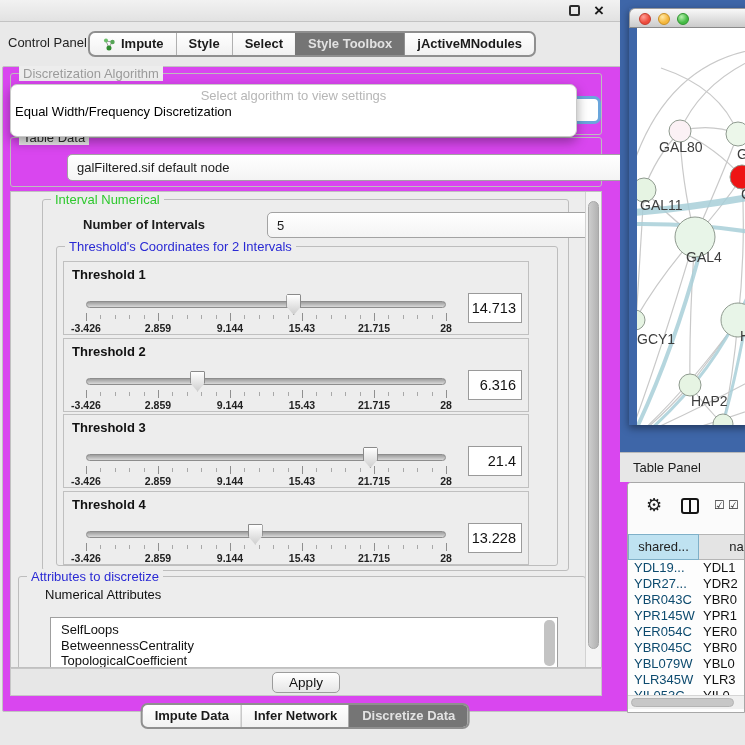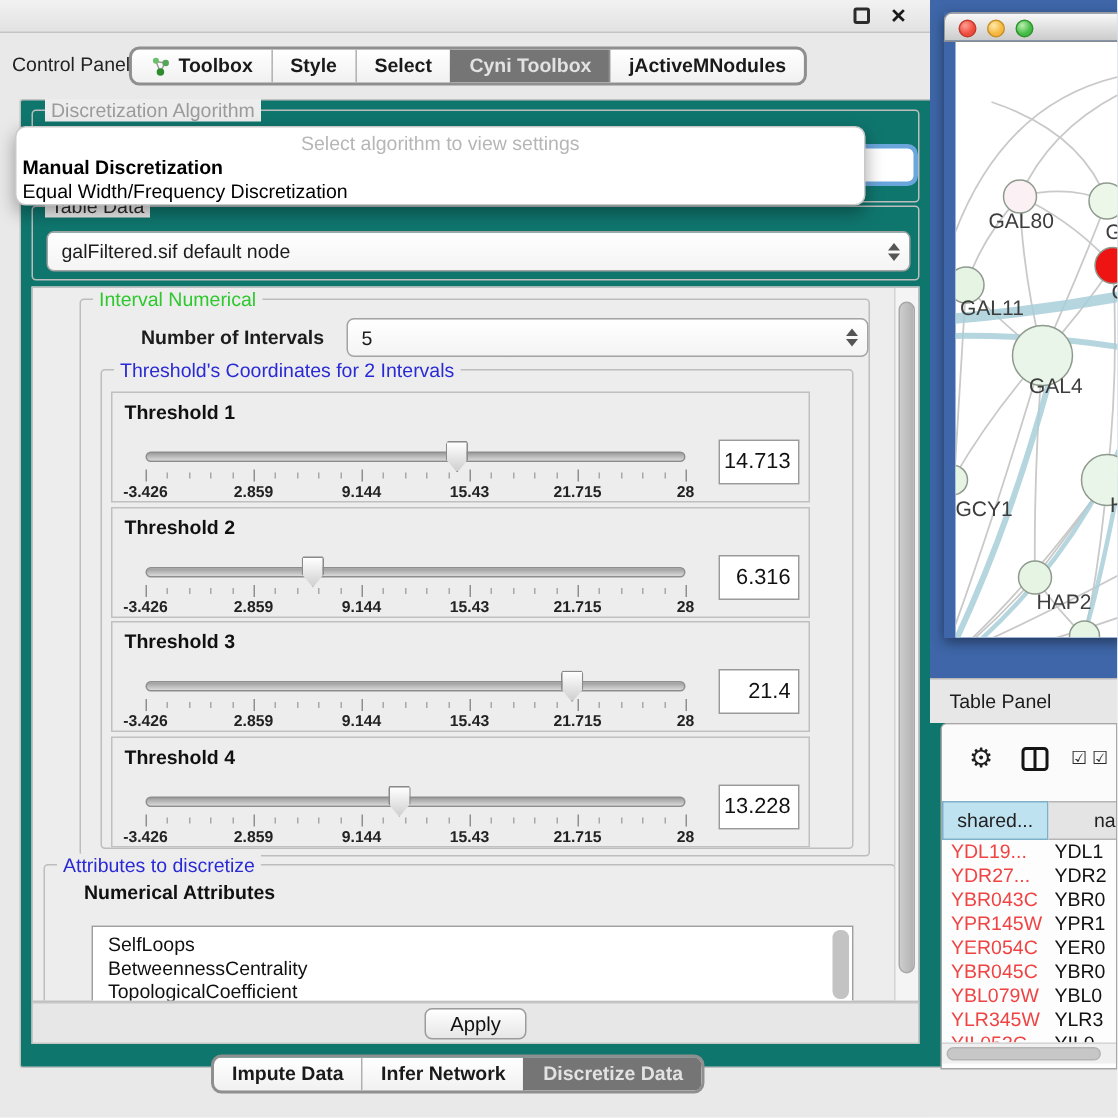--- a/index.html
+++ b/index.html
@@ -18,32 +18,32 @@
   .tabstrip { position:absolute; display:inline-flex; border:2px solid #8f8f8f; border-radius:7px;
     background:linear-gradient(#ffffff,#f1f1f1); overflow:hidden; }
   .tabstrip-top { top:31px; left:312px; transform:translateX(-50%); }
   .tabstrip-bottom { top:703px; left:305px; transform:translateX(-50%); z-index:12; }
   .tab { padding:3px 12px 4px 12px; font-size:13px; font-weight:600; color:#1a1a1a; border-left:1px solid #b0b0b0;
     display:flex; align-items:center; gap:5px; white-space:nowrap; }
   .tab:first-child { border-left:none; }
   .tab.selected { background:#757575; color:#e2e2e2; border-left-color:#757575; }
   .tab.selected + .tab { border-left-color:#8f8f8f; }
 
-  .outer-panel { position:absolute; left:13px; top:66px; width:708px; height:646px;
-    border:1px solid #c2c2c2; border-radius:2px; background:#0f766e; }
+  .outer-panel { position:absolute; left:2px; top:66px; width:708px; height:646px;
+    border:1px solid #c2c2c2; border-radius:2px; background:#d946ef; }
 
   .group { position:absolute; border:1px solid #bdbdbd; border-radius:3px; }
   .gtitle { position:absolute; top:-8px; left:8px; background:#ededed; padding:0 4px; font-size:13px; color:#2b2b2b; white-space:nowrap; }
   .gtitle.dim { color:#9b9b9b; }
   .gtitle.green { color:#2ec82e; }
   .gtitle.blue { color:#2a2ad4; }
 
   
   .combobox { position:absolute; background:linear-gradient(#ffffff,#f4f4f4); border:1px solid #a3a3a3;
-    border-radius:5px; display:flex; align-items:center; }
+    border-radius:5px; display:flex; align-items:center;margin-left:47px; }
   .combo-text { flex:1; padding-left:9px; font-size:13px; color:#1c1c1c; white-space:nowrap; overflow:hidden; }
   .stepper { width:20px; display:flex; flex-direction:column; align-items:center; justify-content:center; gap:2px; }
   .arr-up { width:0;height:0;border-left:4px solid transparent;border-right:4px solid transparent;border-bottom:5px solid #555; }
   .arr-dn { width:0;height:0;border-left:4px solid transparent;border-right:4px solid transparent;border-top:5px solid #555; }
 
   
   .algo-combo { position:absolute; left:8px; top:22px; width:582px; height:28px; border:3px solid #6aa6dc;
     border-radius:7px; background:#fff; }
 
   
@@ -71,21 +71,21 @@
   .ticks { position:absolute; left:22px; top:51px; width:360px; height:9px; }
   .tick { position:absolute; top:0; width:1px; background:#8f8f8f; }
   .tick.minor { height:4px; top:2px; background:#a8a8a8; }
   .tick.major { height:8px; }
   .ticklabels { position:absolute; left:22px; top:60px; width:360px; height:12px; }
   .ticklabel { position:absolute; transform:translateX(-50%); font-size:10.5px; font-weight:bold; color:#222; white-space:nowrap; }
   .vfield { position:absolute; left:404px; top:31px; width:54px; height:30px; background:#fff; border:1px solid #9a9a9a;
     font-size:14.5px; text-align:right; padding-right:5px; line-height:28px; color:#111; }
 
   
-  .list-label { position:absolute; left:26px; top:10px; font-size:13px; font-weight:bold; color:#111; }
+  .list-label { position:absolute; left:26px; top:10px; font-size:13px; font-weight:normal; color:#111; }
   .attr-list { position:absolute; left:31px; top:40px; width:508px; height:80px; background:#fff; border:1px solid #9f9f9f; overflow:hidden; }
   .attr-item { font-size:13px; line-height:15.5px; padding-left:10px; color:#111; white-space:nowrap; }
   .list-vscroll { position:absolute; right:2px; top:2px; width:11px; height:46px; border-radius:5px; background:#c3c3c3; }
 
   .apply-bar { position:absolute; left:7px; top:601px; width:592px; height:28px; background:#e7e7e7;
     border:1px solid #c6c6c6; display:flex; align-items:center; justify-content:center; }
   .apply-btn { width:68px; height:21px; border:1px solid #9c9c9c; border-radius:5px;
     background:linear-gradient(#ffffff,#e6e6e6); font-size:13.5px; display:flex; align-items:center; justify-content:center; color:#111; }
 
   
@@ -111,21 +111,21 @@
   .tw-toolbar { position:absolute; left:0; top:0; width:100%; height:50px; background:#fbfbfb; }
   .gear-icon { position:absolute; left:18px; top:11px; font-size:18px; color:#1e1e1e; }
   .cols-icon { position:absolute; left:53px; top:15px; width:18px; height:16px; border:2px solid #151515; border-radius:3px; }
   .cols-icon:after { content:""; position:absolute; left:6px; top:0; width:2px; height:12px; background:#151515; }
   .check-icon { position:absolute; top:15px; font-size:12px; color:#2a2a2a; }
   .tw-header { position:absolute; left:0; top:51px; width:130%; height:26px; display:flex; }
   .th1 { width:71px; background:#bfe2f1; border:1px solid #7fb0c8; font-size:13px; text-align:center; line-height:24px; color:#222; }
   .th2 { width:76px; background:#e4e4e4; border:1px solid #b5b5b5; border-left:none; font-size:13px; text-align:center; line-height:24px; color:#222; }
   .tw-rows { position:absolute; left:0; top:77px; width:130%; height:135px; overflow:hidden; }
   .trow { display:flex; height:16px; }
-  .tc1 { width:71px; padding-left:6px; font-size:13px; line-height:16px; color:#ef4444; white-space:nowrap; }
+  .tc1 { width:71px; padding-left:6px; font-size:13px; line-height:16px; color:#0c4a6e; white-space:nowrap; }
   .tc2 { width:76px; padding-left:4px; font-size:13px; line-height:16px; color:#111; white-space:nowrap; }
   .hscroll { position:absolute; left:0; top:212px; width:100%; height:14px; background:#f0f0f0; border-top:1px solid #d5d5d5; }
   .hscroll-thumb { position:absolute; left:3px; top:2px; width:103px; height:9px; border-radius:5px; background:#c7c7c7; border:1px solid #b4b4b4; }
 </style>
 </head>
 <body>
 
 <div id="root">
 
   <div id="control-panel">
@@ -139,30 +139,30 @@
     <div class="tabstrip tabstrip-top" id="top-tabs">
         <div class="tab">
           <svg class="net-icon" viewBox="0 0 14 14">
             <line x1="4" y1="4" x2="10" y2="5" stroke="#9a9a9a"></line>
             <line x1="4" y1="4" x2="7" y2="11" stroke="#9a9a9a"></line>
             <line x1="10" y1="5" x2="7" y2="11" stroke="#9a9a9a"></line>
             <circle cx="4" cy="3.5" r="2" fill="#6abf69"></circle>
             <circle cx="10.5" cy="5" r="2.2" fill="#57a557"></circle>
             <circle cx="7" cy="11" r="2.5" fill="#2e8b2e"></circle>
           </svg>
-          <span>Toolbox</span>
+          <span>Impute</span>
         </div>
         <div class="tab">
           <span>Style</span>
         </div>
         <div class="tab">
           <span>Select</span>
         </div>
         <div class="tab selected">
-          <span>Cyni Toolbox</span>
+          <span>Style Toolbox</span>
         </div>
         <div class="tab">
           <span>jActiveMNodules</span>
         </div>
       </div>
 
     <div class="outer-panel">
 
       <div class="group" style="left:7px; top:6px; width:592px; height:62px;">
         <span class="gtitle dim">Discretization Algorithm</span>
@@ -398,21 +398,20 @@
         <div class="tab">
           <span>Infer Network</span>
         </div>
         <div class="tab selected">
           <span>Discretize Data</span>
         </div>
       </div>
 
     <div class="popup">
       <div class="popup-hint">Select algorithm to view settings</div>
-      <div class="popup-item bold">Manual Discretization</div>
       <div class="popup-item">Equal Width/Frequency Discretization</div>
     </div>
   </div>
 
   <div id="desktop">
     <div id="net-window">
       <div class="mac-titlebar">
         <span class="tlight tl-red"></span>
         <span class="tlight tl-yellow"></span>
         <span class="tlight tl-green"></span>

